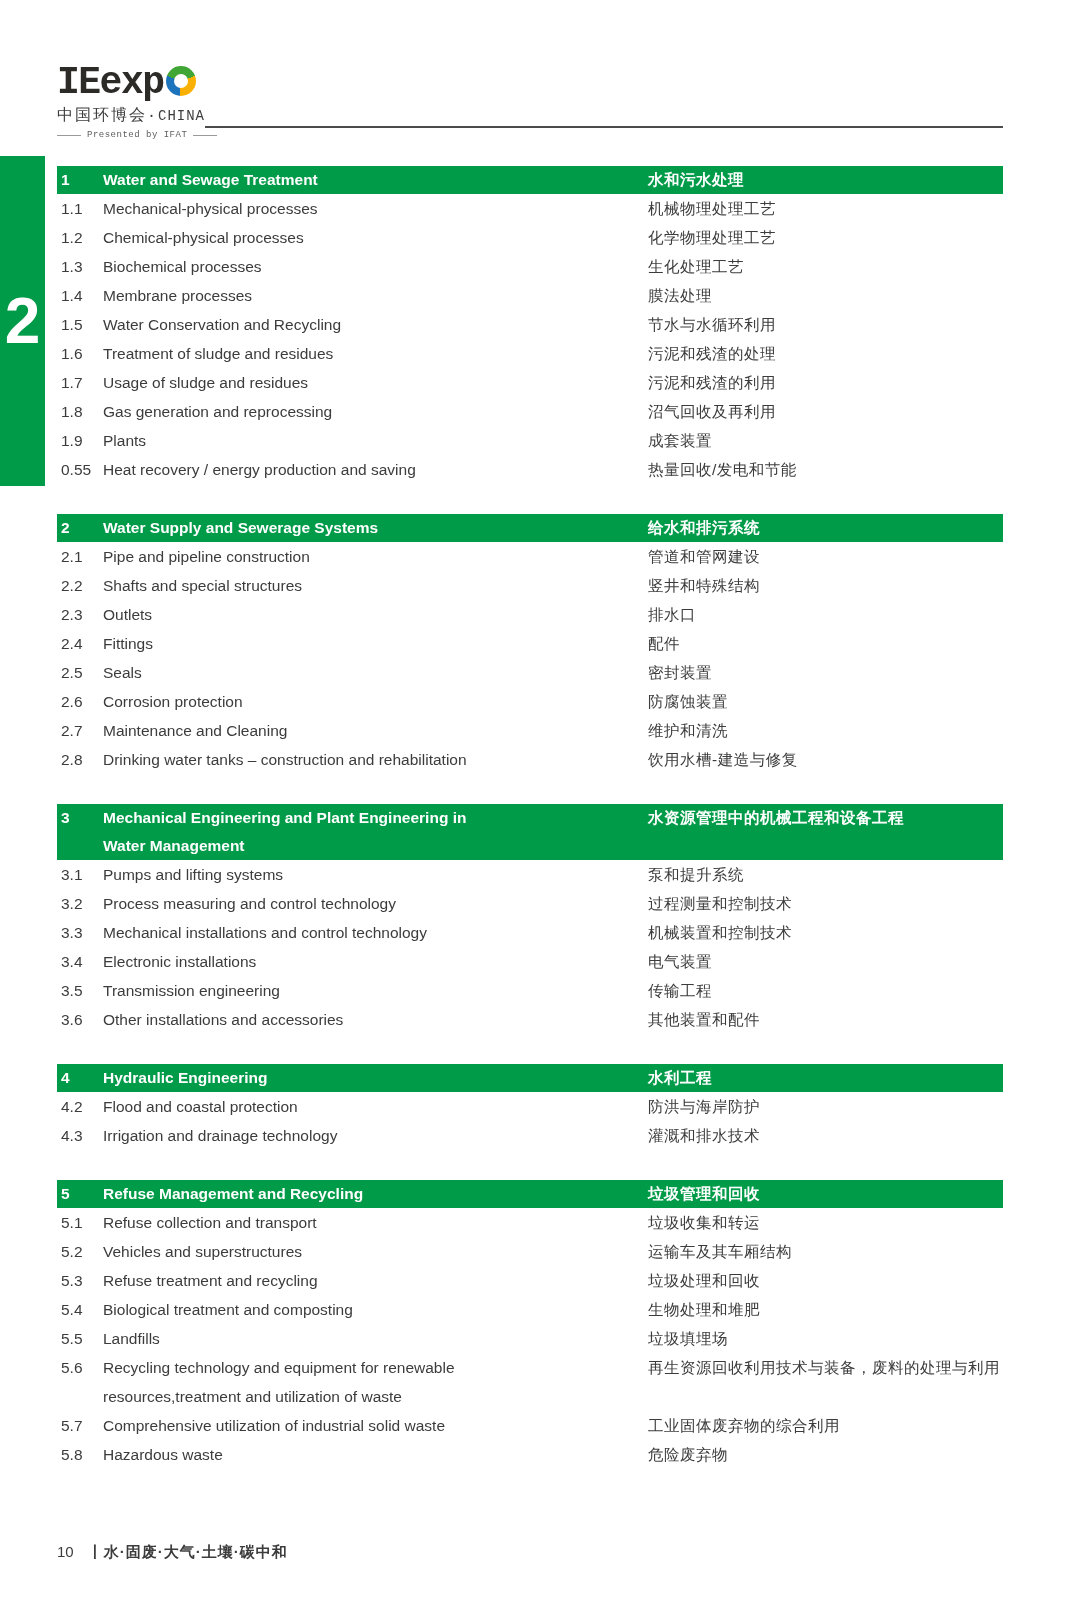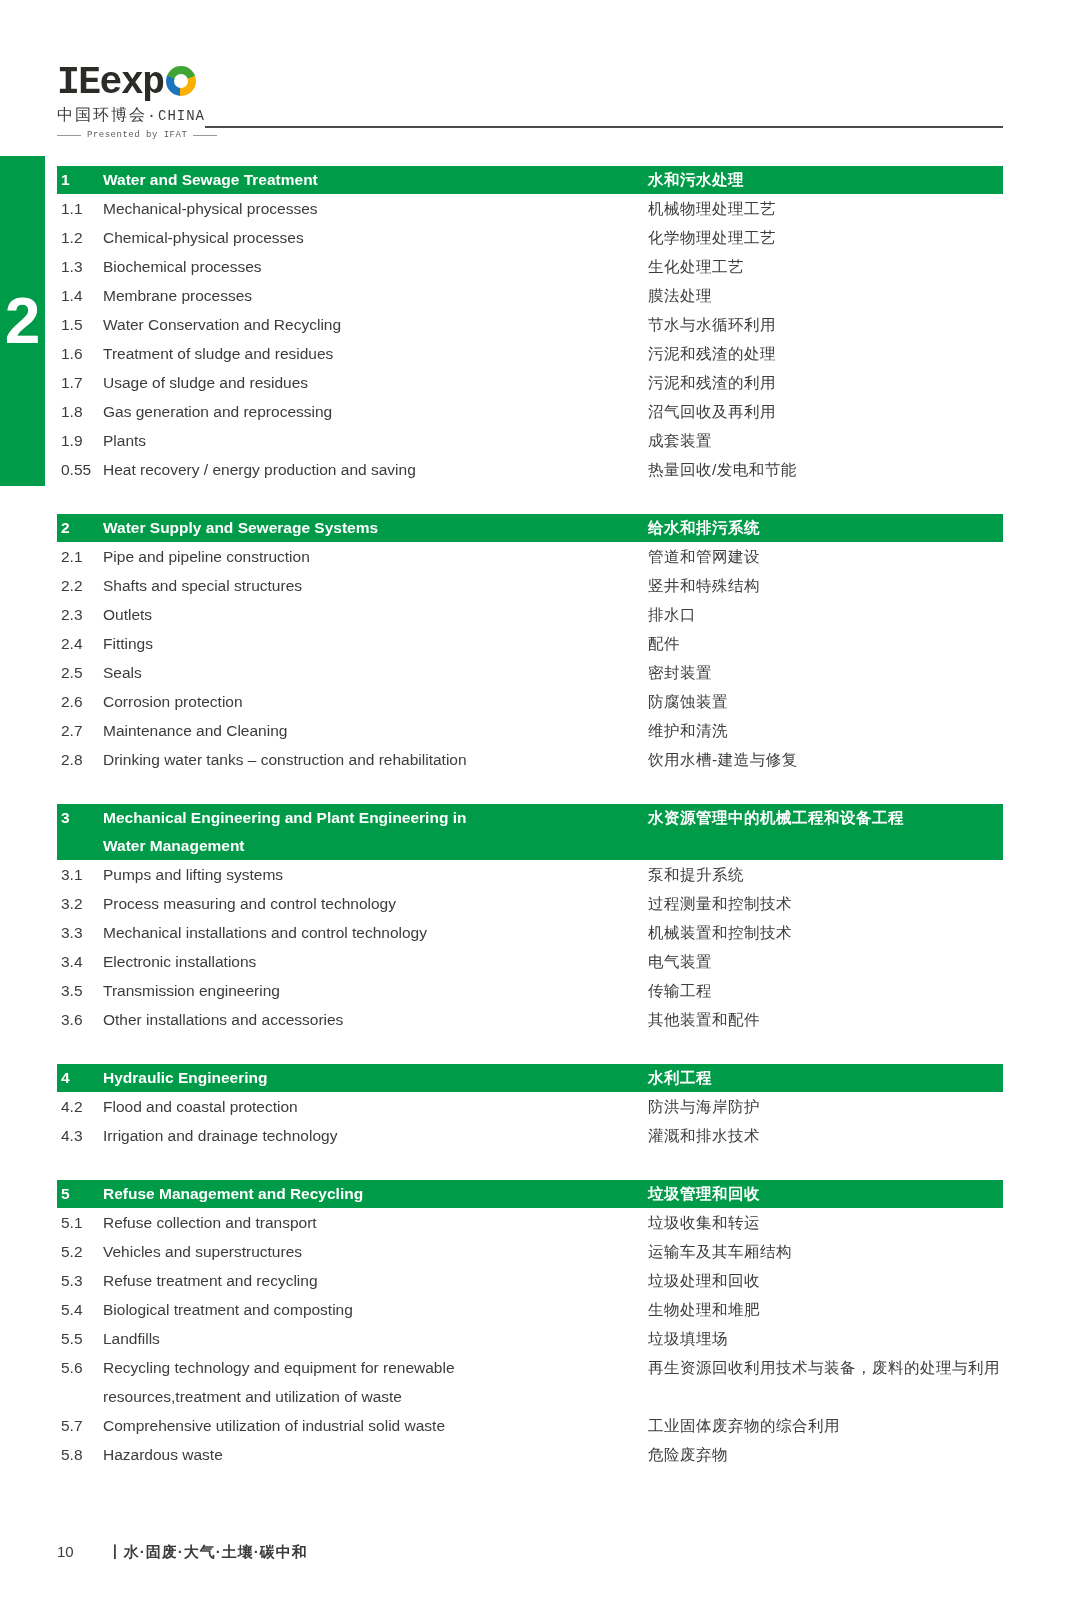--- a/index.html
+++ b/index.html
@@ -34,21 +34,21 @@
   .section{margin-bottom:30px;}
   .bar{background:var(--green);color:#fff;font-weight:bold;display:grid;
     grid-template-columns:46px 545px 1fr;font-size:15.5px;}
   .bar .cell{line-height:28px;white-space:pre-line;}
   .bar .num{padding-left:4px;}
   .row{display:grid;grid-template-columns:46px 545px 1fr;font-size:15.5px;}
   .row .cell{line-height:29px;white-space:pre-line;}
   .row .num{padding-left:4px;}
   .cn-cell{letter-spacing:.5px;}
   
-  .footer{position:absolute;left:57px;top:1543px;font-size:15px;display:flex;align-items:baseline;gap:20px;}
+  .footer{position:absolute;left:57px;top:1543px;font-size:15px;display:flex;align-items:baseline;}
   .footer .pn{margin-right:14px;}
   .footer .ft{font-weight:bold;letter-spacing:1px;}
 </style>
 </head>
 <body>
 
 <div class="logo">
   <div class="logo-top">
     <span class="wordmark">IEexp</span>
     <span class="o-swirl"></span>

